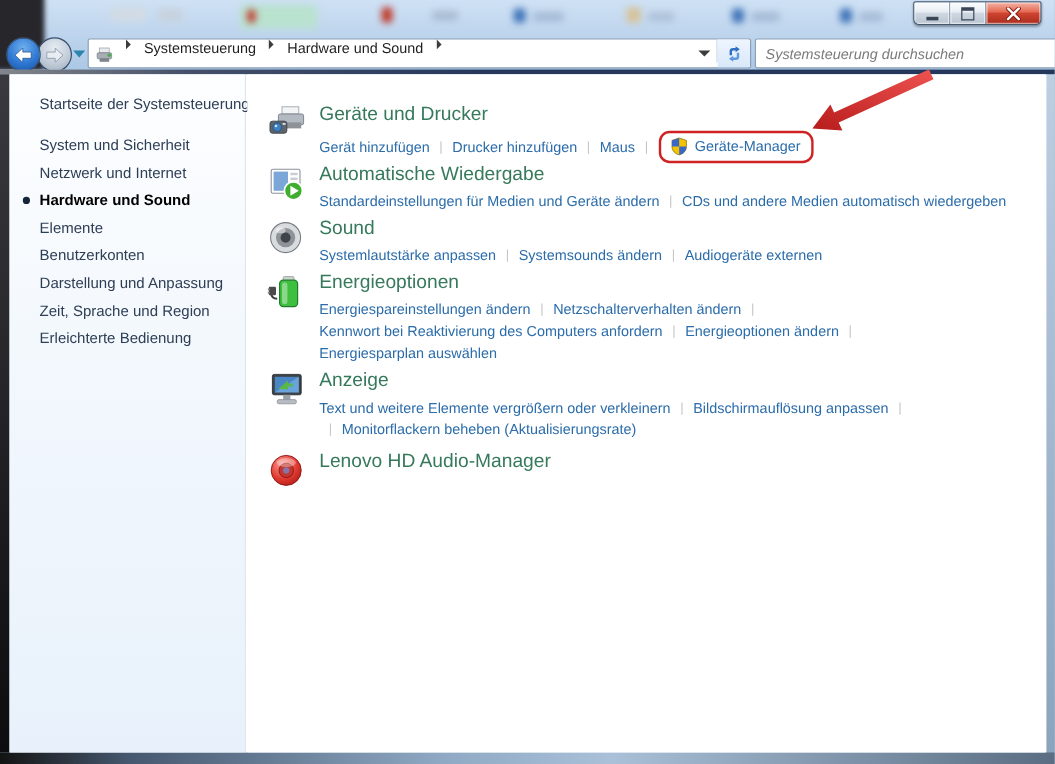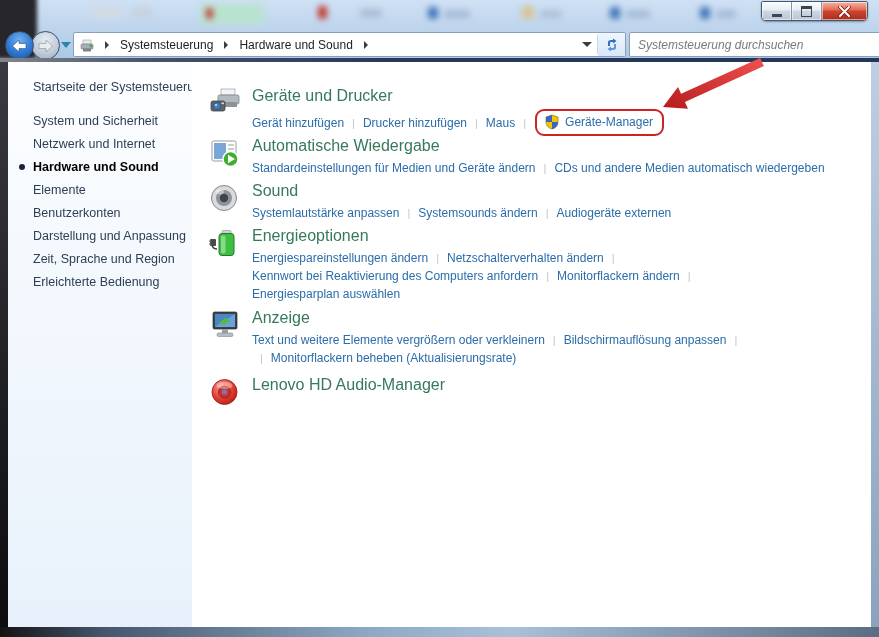--- a/index.html
+++ b/index.html
@@ -41,21 +41,21 @@
   
   .nav-circle{position:absolute;top:31px;width:27px;height:27px;border-radius:50%;
     border:1px solid #38506e;display:flex;align-items:center;justify-content:center;}
   .back{left:5px;z-index:3;background:radial-gradient(circle at 50% 30%,#6fb0ee 0%,#2f78d2 55%,#174f9e 100%);}
   .fwd{left:31px;z-index:2;background:radial-gradient(circle at 50% 30%,#e6ecf3 0%,#c2cdd9 55%,#9daab9 100%);}
   .chev-down{width:0;height:0;border-left:5px solid transparent;border-right:5px solid transparent;}
   .history-chev{position:absolute;left:61px;top:42px;border-top:6px solid #2a84ab;}
 
   .address-bar{position:absolute;left:73px;top:32px;width:551px;height:23px;
     background:#fff;border:1px solid #8ba0b6;border-radius:2px;
-    display:flex;align-items:center;font-size:12px;color:#1e1e1e;}
+    display:flex;align-items:flex-start;font-size:12px;color:#1e1e1e;}
   .crumb-root{display:flex;align-items:center;padding:0 5px;height:100%;}
   .crumb-sep{width:0;height:0;border-top:4px solid transparent;border-bottom:4px solid transparent;
     border-left:4px solid #3c3c3c;margin:0 5px;}
   .crumb{padding:0 6px;white-space:nowrap;}
   .addr-spacer{flex:1;}
   .addr-drop{width:20px;height:100%;display:flex;align-items:center;justify-content:center;}
   .addr-drop .chev-down{border-top:5px solid #3c3c3c;}
   .addr-div{width:1px;height:19px;background:#c9d6e4;}
   .refresh-btn{width:27px;height:100%;display:flex;align-items:center;justify-content:center;
     background:linear-gradient(#eef5fd,#d9e8fa);border-radius:0 2px 2px 0;}
@@ -70,21 +70,21 @@
   
   .client{position:absolute;top:62px;left:8px;width:863px;height:565px;background:#fff;}
 
   .sidebar{position:absolute;left:0;top:0;width:196px;height:565px;
     background:linear-gradient(to bottom,#fdfeff 0%,#f3f8fd 40%,#e8f1fb 100%);
     border-right:1px solid #dfe6ee;font-size:12.5px;color:var(--sidebar-text,#2d3e55);}
   .side-item{position:absolute;left:25px;white-space:nowrap;cursor:default;}
   .side-item.active{font-weight:bold;color:#000;}
   .active-bullet{position:absolute;left:-14px;top:4px;width:6px;height:6px;border-radius:50%;background:#16243a;}
 
-  .content{position:absolute;left:184px;top:0;width:666px;height:565px;background:#fff;}
+  .content{position:absolute;left:198px;top:0;width:666px;height:565px;background:#fff;}
   .section{position:absolute;display:flex;gap:11px;}
   .sec-icon{width:32px;height:32px;flex:0 0 32px;margin-top:1px;}
   .section-title{font-size:16px;font-weight:400;color:var(--heading,#36795b);
     margin:0 0 3px 0;line-height:20px;white-space:nowrap;cursor:default;}
   .link-line{display:flex;align-items:center;white-space:nowrap;font-size:12px;line-height:18px;}
   .tlink{color:var(--link,#2b6caa);cursor:default;}
   .sep{color:#c6c6c6;margin:0 8px;font-size:11px;}
   .sep::before{content:"|";}
 
   .gm-box{display:inline-flex;align-items:center;gap:5px;
@@ -292,21 +292,21 @@
         <h2 class="section-title">Energieoptionen</h2>
         <div class="link-line">
           <span class="tlink">Energiespareinstellungen ändern</span>
           <span class="sep"></span>
           <span class="tlink">Netzschalterverhalten ändern</span>
           <span class="sep"></span>
         </div>
         <div class="link-line">
           <span class="tlink">Kennwort bei Reaktivierung des Computers anfordern</span>
           <span class="sep"></span>
-          <span class="tlink">Monitorflackern ändern</span>
+          <span class="tlink">Energieoptionen ändern</span>
           <span class="sep"></span>
         </div>
         <div class="link-line">
           <span class="tlink">Energiesparplan auswählen</span>
         </div>
       </div>
     </div>
 
     <div class="section" style="top:246px;left:17px;">
       <svg class="sec-icon" viewBox="0 0 32 32">

